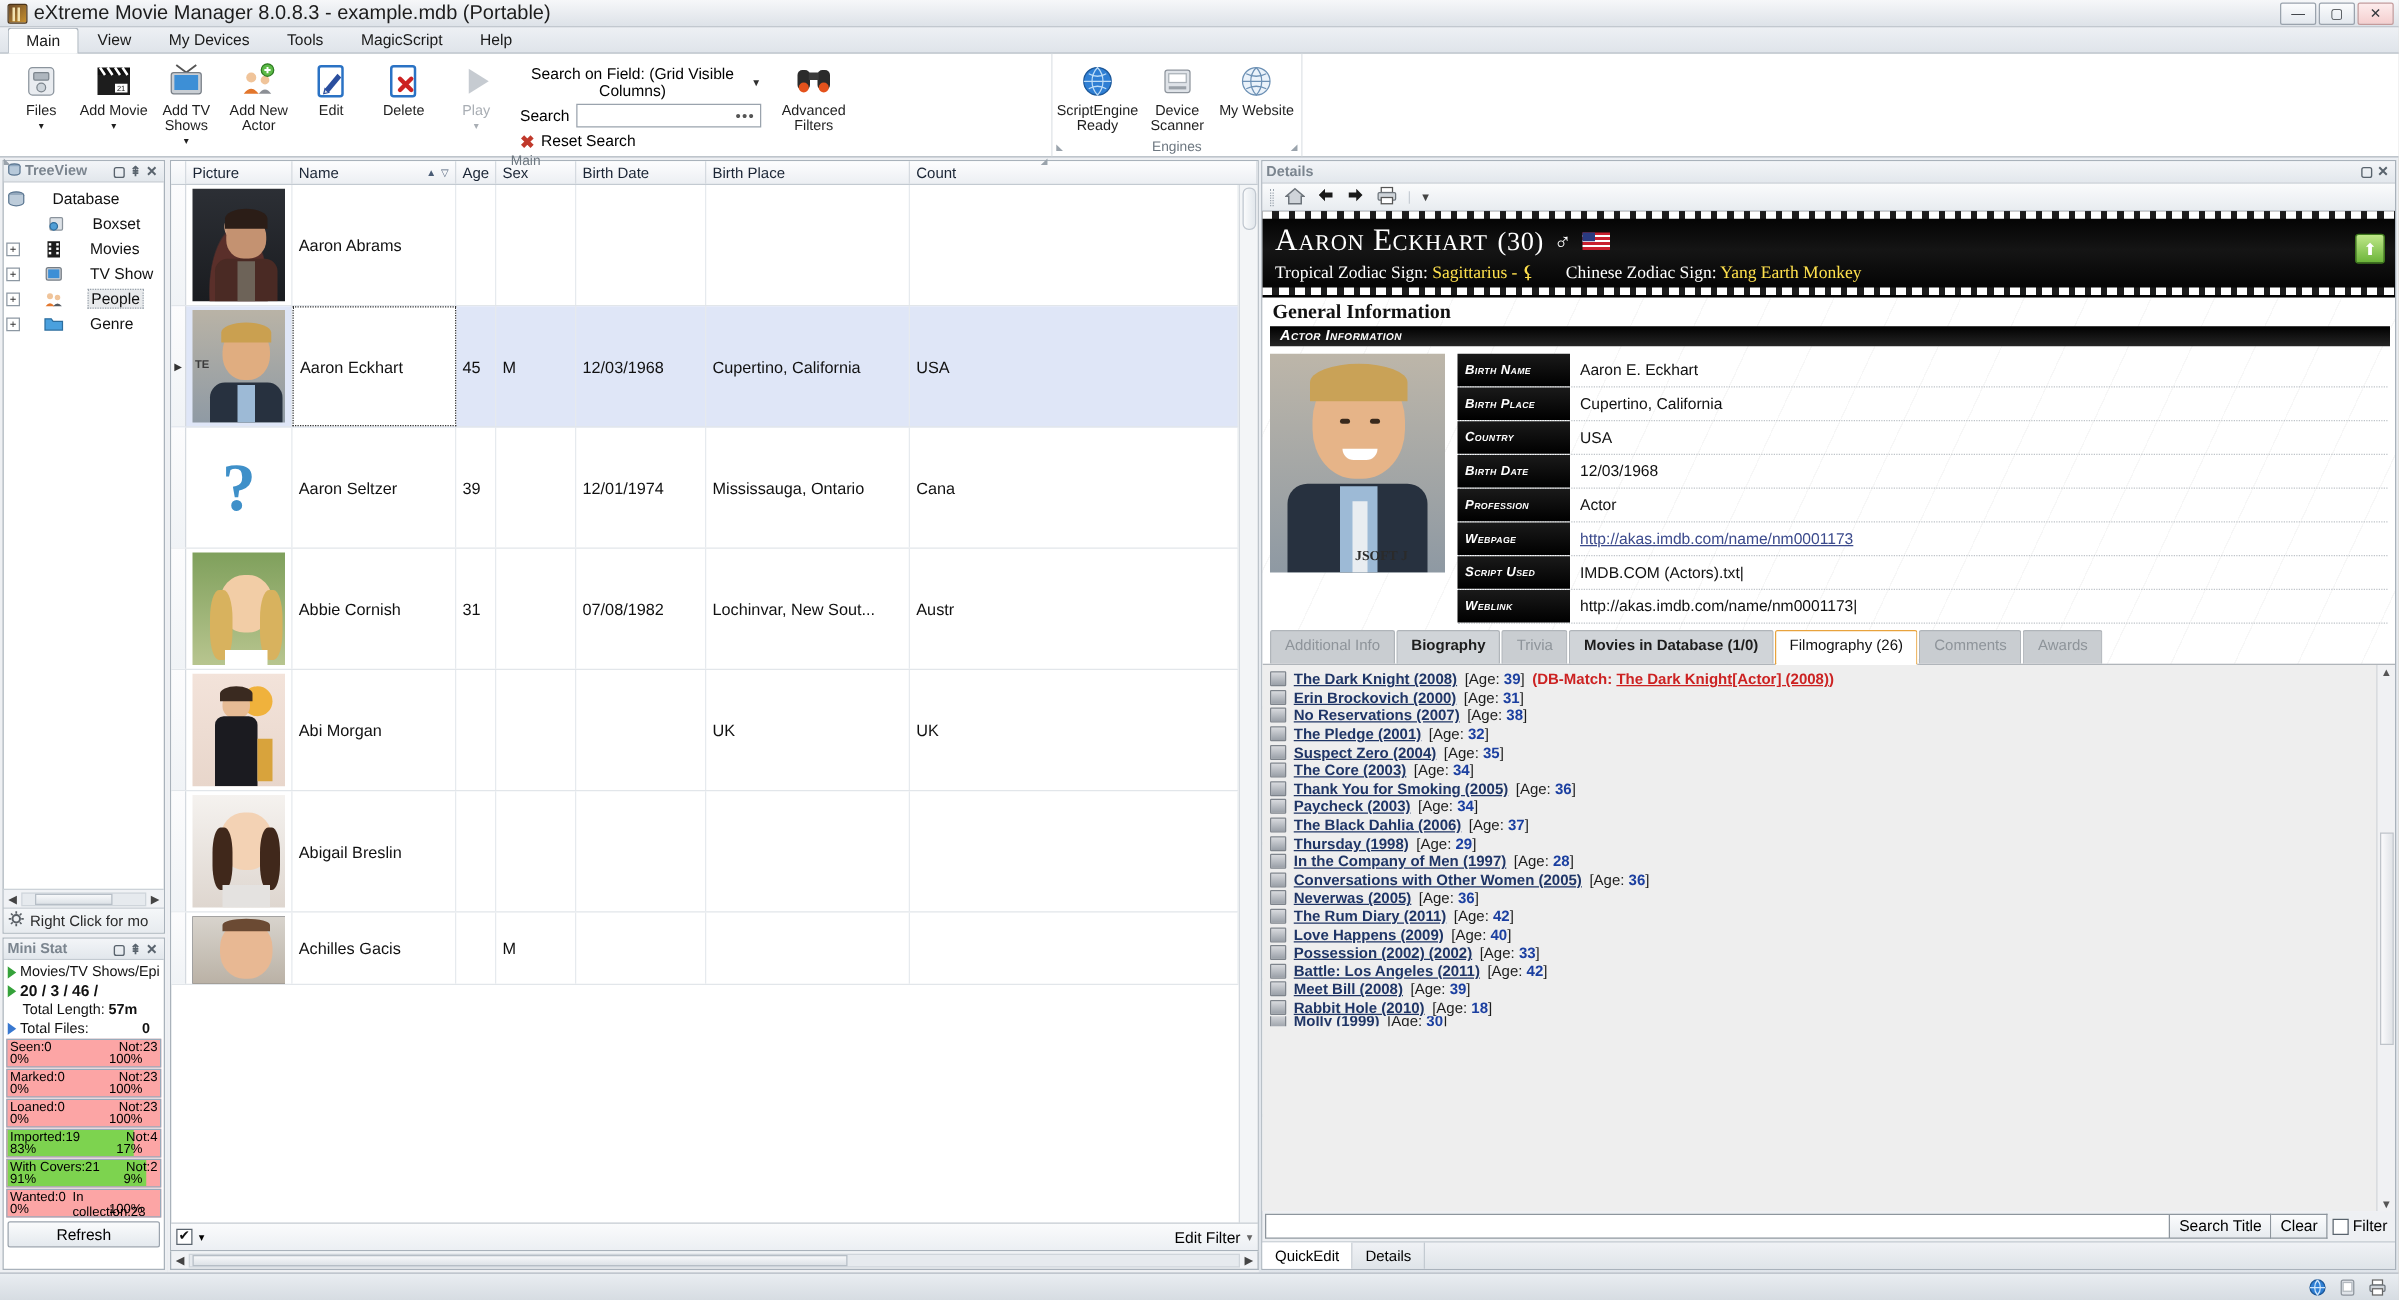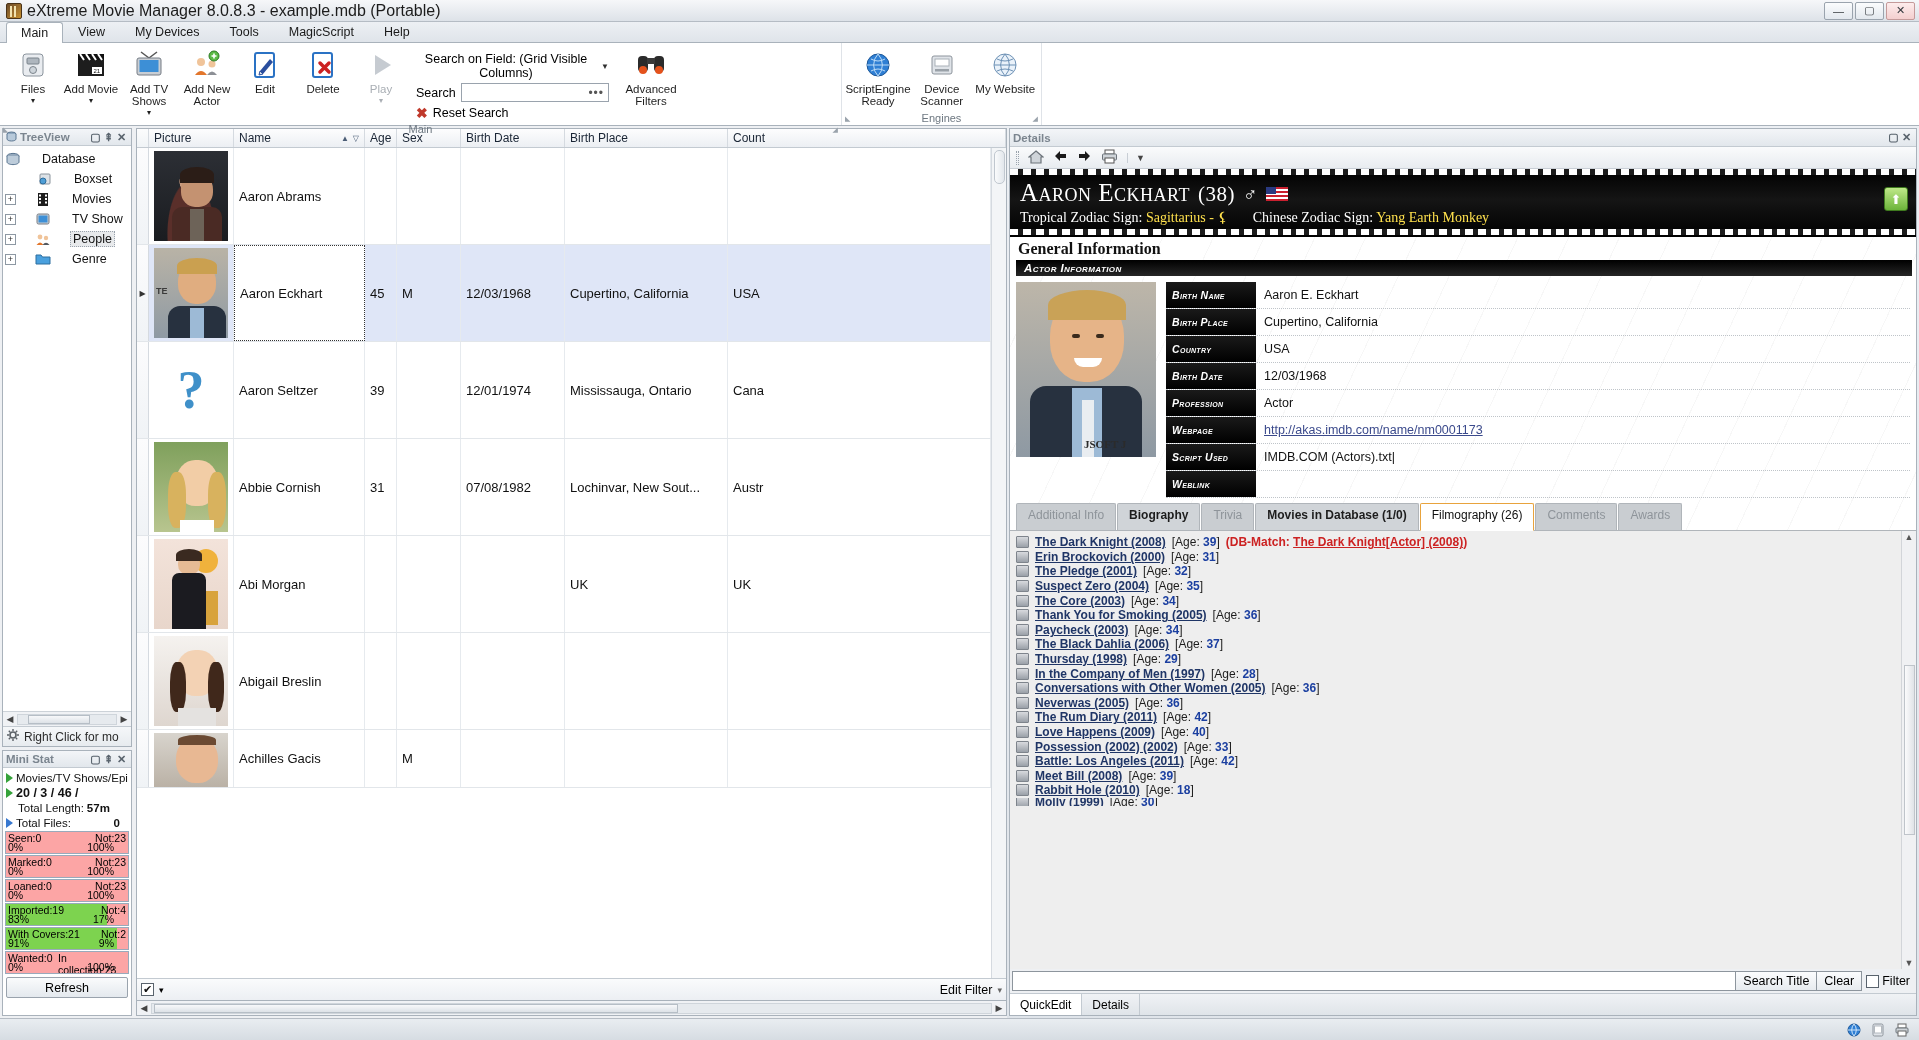--- a/index.html
+++ b/index.html
@@ -851,21 +851,21 @@
                 <rect x="4" y="9" width="9" height="5" fill="#fff" stroke="#555"></rect>
               </svg>
           </span>
           <span style="font-size:9px;color:#444;border-left:1px solid #c8ced5;padding-left:8px">▼</span>
         </div>
 
         <div class="banner">
           <div class="perf"></div>
           <div class="bn-name">
             <span style="font-variant:small-caps">Aaron Eckhart</span>
-            <span style="font-size:21px">(38)</span>
+            <span style="font-size:21px">(30)</span>
             <span style="font-size:19px">♂</span>
             <span class="flag"></span>
           </div>
           <div class="bn-zod">
             <span>Tropical Zodiac Sign:</span>
             <span class="yel">Sagittarius - ⚸</span>
             <span style="display:inline-block;width:18px"></span>
             <span>Chinese Zodiac Sign:</span>
             <span class="yel">Yang Earth Monkey</span>
           </div>
@@ -916,20 +916,21 @@
                 <div class="fval">
                   <a href="#" style="text-decoration:underline">http://akas.imdb.com/name/nm0001173</a>
                 </div>
               </div>
               <div class="frow">
                 <div class="fkey">Script Used</div>
                 <div class="fval">IMDB.COM (Actors).txt|</div>
               </div>
               <div class="frow" style="border-bottom:1px dotted #bfc4c9">
                 <div class="fkey">Weblink</div>
+                <div class="fval">http://akas.imdb.com/name/nm0001173|</div>
               </div>
             </div>
           </div>
 
           <div class="tabs">
             <div class="tab">Additional Info</div>
             <div class="tab on">Biography</div>
             <div class="tab">Trivia</div>
             <div class="tab on">Movies in Database (1/0)</div>
             <div class="tab active">Filmography (26)</div>
@@ -946,20 +947,25 @@
                 <span class="age">[Age: <b>39</b>]</span>
                 <span class="dbm"><span>(DB-Match:</span> <u>The Dark Knight[Actor] (2008)</u>)</span>
               </div>
 
               <div class="film">
                 <span class="fic"></span>
                 <a href="#">Erin Brockovich (2000)</a>
                 <span class="age">[Age: <b>31</b>]</span>
               </div>
 
+              <div class="film">
+                <span class="fic"></span>
+                <a href="#">No Reservations (2007)</a>
+                <span class="age">[Age: <b>38</b>]</span>
+              </div>
 
               <div class="film">
                 <span class="fic"></span>
                 <a href="#">The Pledge (2001)</a>
                 <span class="age">[Age: <b>32</b>]</span>
               </div>
 
               <div class="film">
                 <span class="fic"></span>
                 <a href="#">Suspect Zero (2004)</a>

